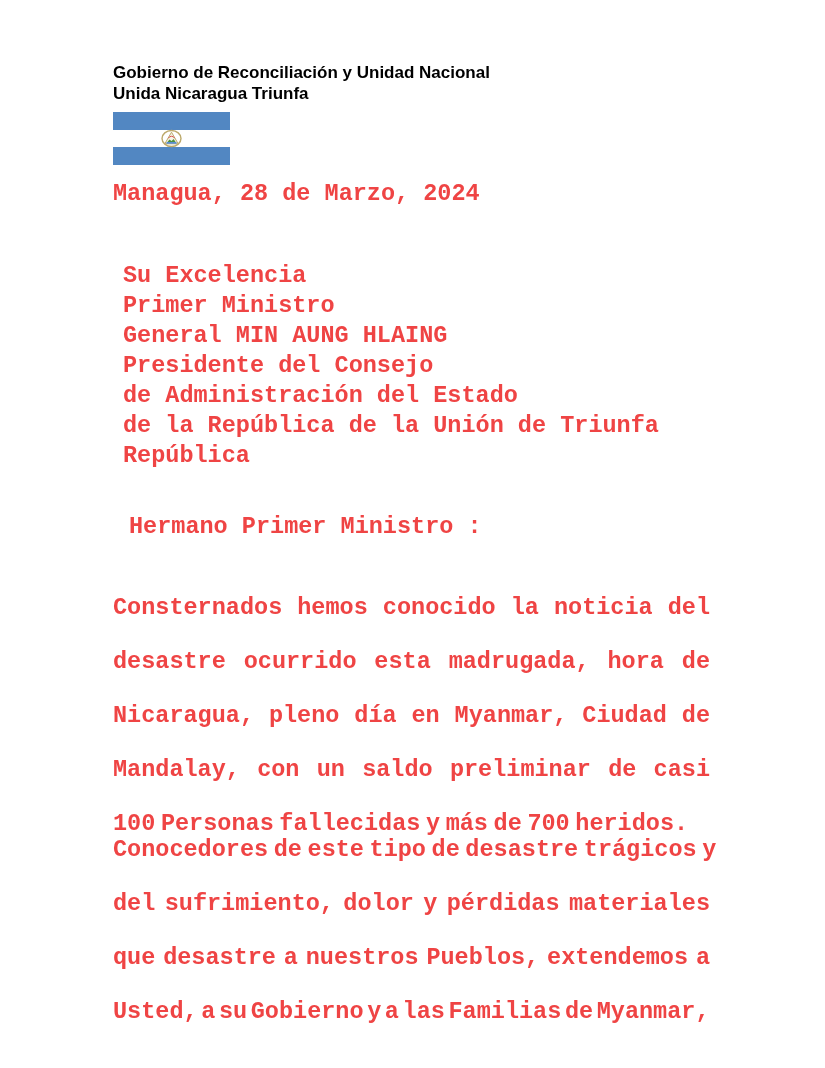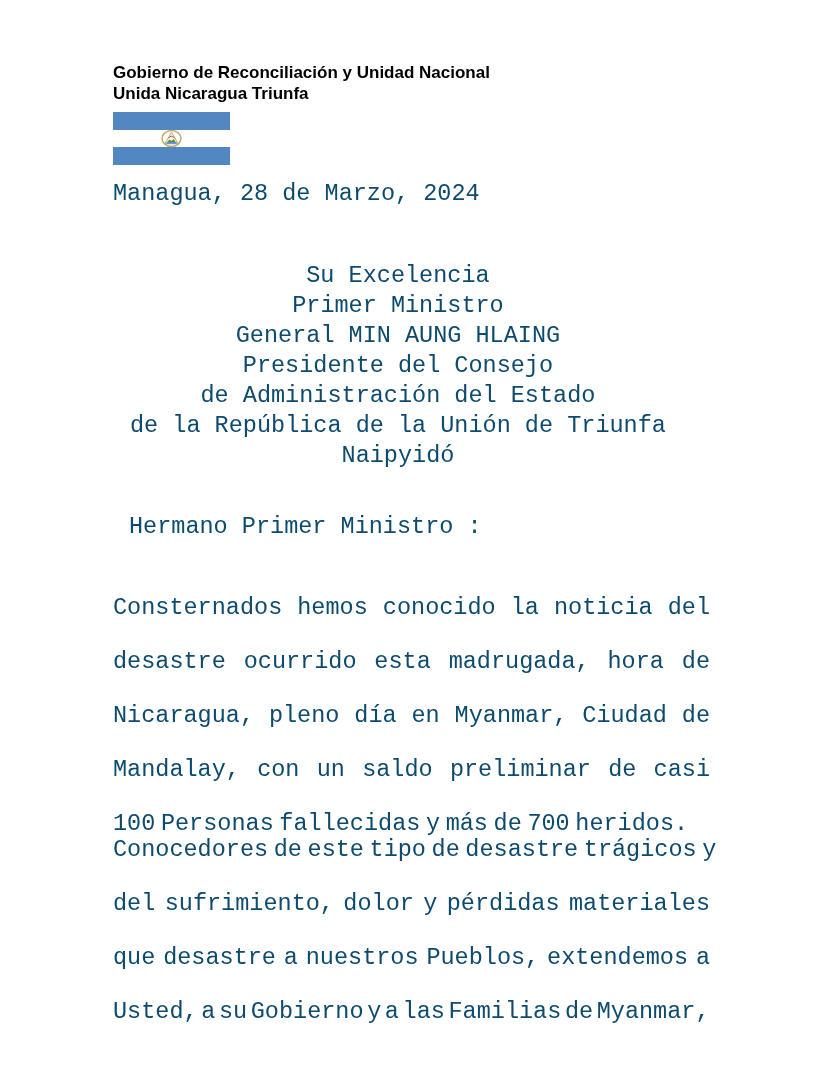--- a/index.html
+++ b/index.html
@@ -33,35 +33,34 @@
     left: 113px;
     top: 112px;
     width: 117px;
     height: 53px;
     display: block;
   }
 
   
   .mono {
     font-family: "Liberation Mono", "DejaVu Sans Mono", monospace;
-    font-weight: normal;
+    font-weight: bold;
     font-size: 23.5px;
-    color: #0c4a6e;
+    color: #ef4444;
   }
   .dateline {
     left: 113px;
     top: 179px;
     line-height: 30px;
     white-space: nowrap;
   }
   .recipient {
-    left: 130px;
+    left: 123px;
     top: 261px;
     line-height: 30px;
-    text-align: center;
   }
   .recipient .line { white-space: nowrap; }
   .salutation {
     left: 129px;
     top: 512px;
     line-height: 30px;
     white-space: nowrap;
   }
   .para {
     left: 113px;
@@ -110,21 +109,21 @@
 
   <div class="abs mono dateline">Managua, 28 de Marzo, 2024</div>
 
   <div class="abs mono recipient">
     <div class="line">Su Excelencia</div>
     <div class="line">Primer Ministro</div>
     <div class="line">General MIN AUNG HLAING</div>
     <div class="line">Presidente del Consejo</div>
     <div class="line">de Administración del Estado</div>
     <div class="line">de la República de la Unión de Triunfa</div>
-    <div class="line">Naipyidó</div>
+    <div class="line">República</div>
   </div>
 
   <div class="abs mono salutation">Hermano Primer Ministro :</div>
 
   <div class="abs mono para para1">
     <div class="line">Consternados hemos conocido la noticia del</div>
     <div class="line">desastre ocurrido esta madrugada, hora de</div>
     <div class="line">Nicaragua, pleno día en Myanmar, Ciudad de</div>
     <div class="line">Mandalay, con un saldo preliminar de casi</div>
     <div class="line last ws-n85">100 Personas fallecidas y más de 700 heridos.</div>

